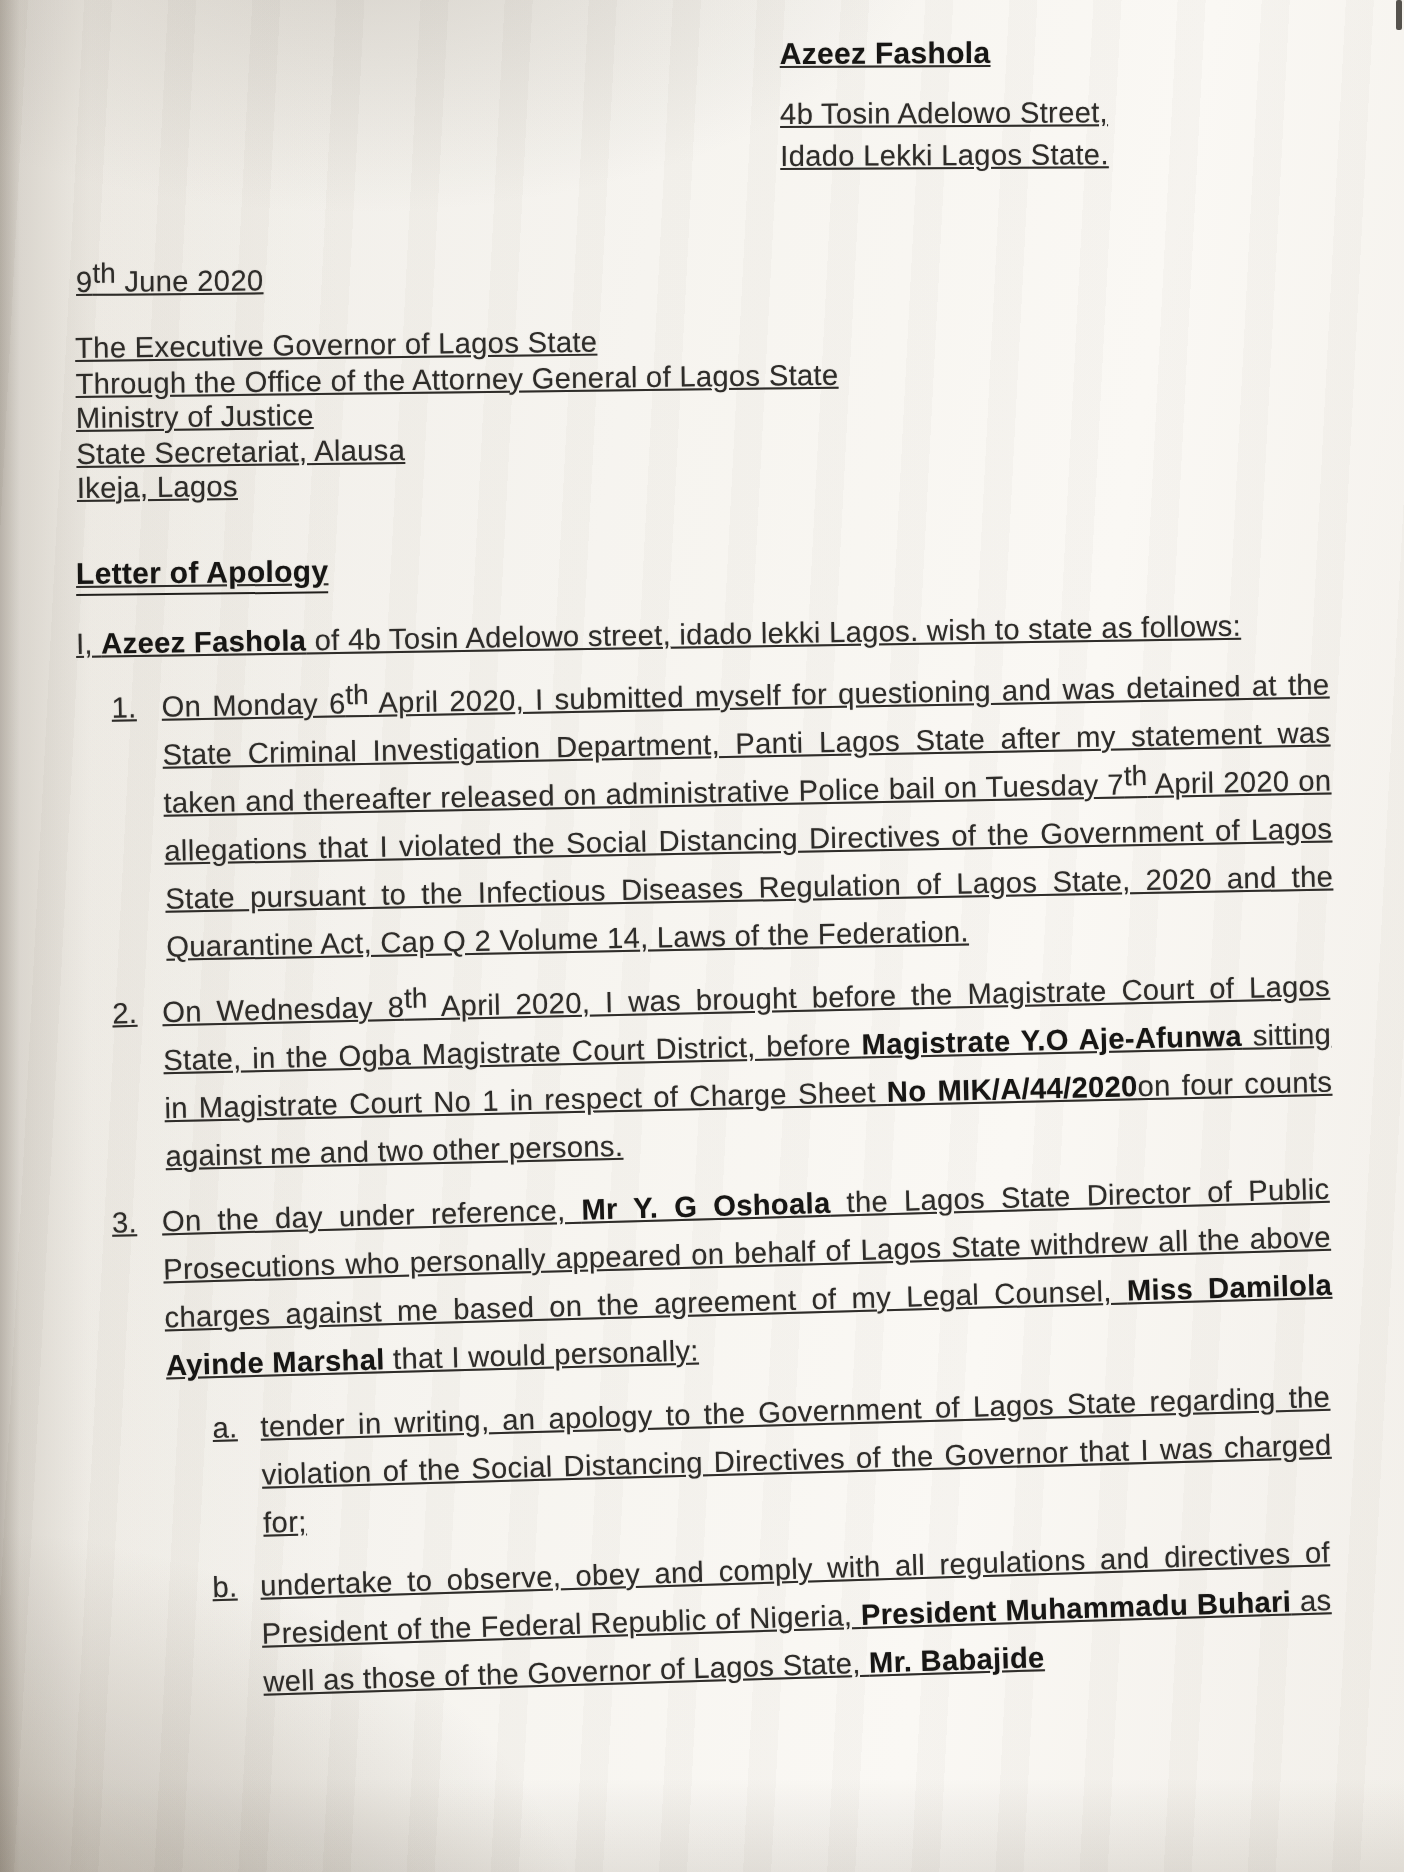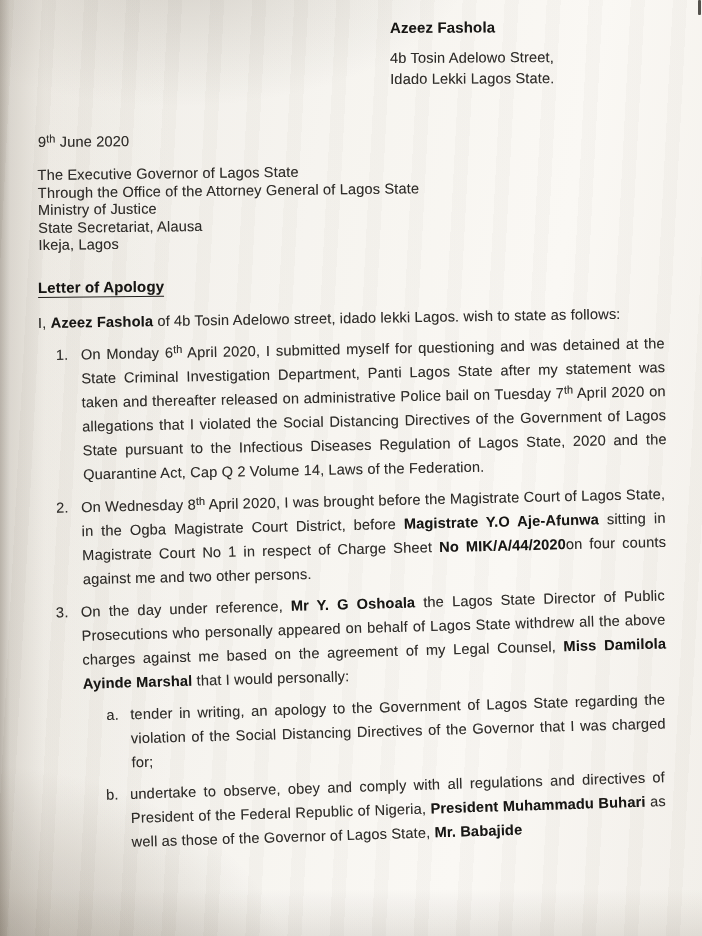--- a/index.html
+++ b/index.html
@@ -13,37 +13,38 @@
     width: 702px; height: 936px;
     overflow: hidden;
     color: #2e2c29;
     background-color: #f5f3ee;
     background-image:
       linear-gradient(90deg, rgba(125,115,102,0.50) 0, rgba(168,160,148,0.32) 10px, rgba(215,209,199,0.18) 45px, rgba(245,242,236,0) 170px),
       radial-gradient(90% 45% at -5% 105%, rgba(110,98,82,0.50) 0%, rgba(110,98,82,0) 52%),
       radial-gradient(60% 22% at 25% -4%, rgba(140,132,120,0.30), rgba(140,132,120,0) 70%),
       linear-gradient(0deg, rgba(120,110,96,0.16), rgba(120,110,96,0) 5%),
       linear-gradient(100deg, #efece6 0%, #f6f4ef 40%, #faf8f4 70%, #f2efe9 100%);
+    text-decoration: underline;
   }
   .page::before {
     content: ""; position: absolute; inset: 0; pointer-events: none;
     background: repeating-linear-gradient(93deg,
       rgba(120,110,95,0.035) 0 14px, rgba(255,255,255,0.03) 14px 42px);
   }
   .scan-edge {
     position: absolute; top: 0; right: 1px; width: 3px; height: 15px;
     background: #55524d; border-radius: 1px;
   }
   .txt {
     font-size: 14.6px; line-height: 24px;
     letter-spacing: 0.15px;
     text-shadow: 0 0 0.6px rgba(45,42,38,0.35);
   }
   .b { font-weight: bold; color: #171614; }
-  sup { font-size: 11px; line-height: 0; vertical-align: 4.5px; letter-spacing: 0; }
+  sup { font-size: 14px; line-height: 0; vertical-align: 4.5px; letter-spacing: 0; }
 
   .sender { margin: 16px 36px 0 390px; transform: rotate(-0.3deg); transform-origin: 0 50%; }
   .sender-name { font-weight: bold; color: #171614; font-size: 15px; margin-bottom: 8px; }
   .sender-line { line-height: 21px; }
 
   .date-line { margin: 40px 36px 0 38px; transform: rotate(-0.5deg); transform-origin: 0 50%; }
 
   .recipient { margin: 13px 36px 0 38px; line-height: 17.5px; transform: rotate(-0.7deg); transform-origin: 0 50%; }
   .recipient div { line-height: 17.5px; }
 

